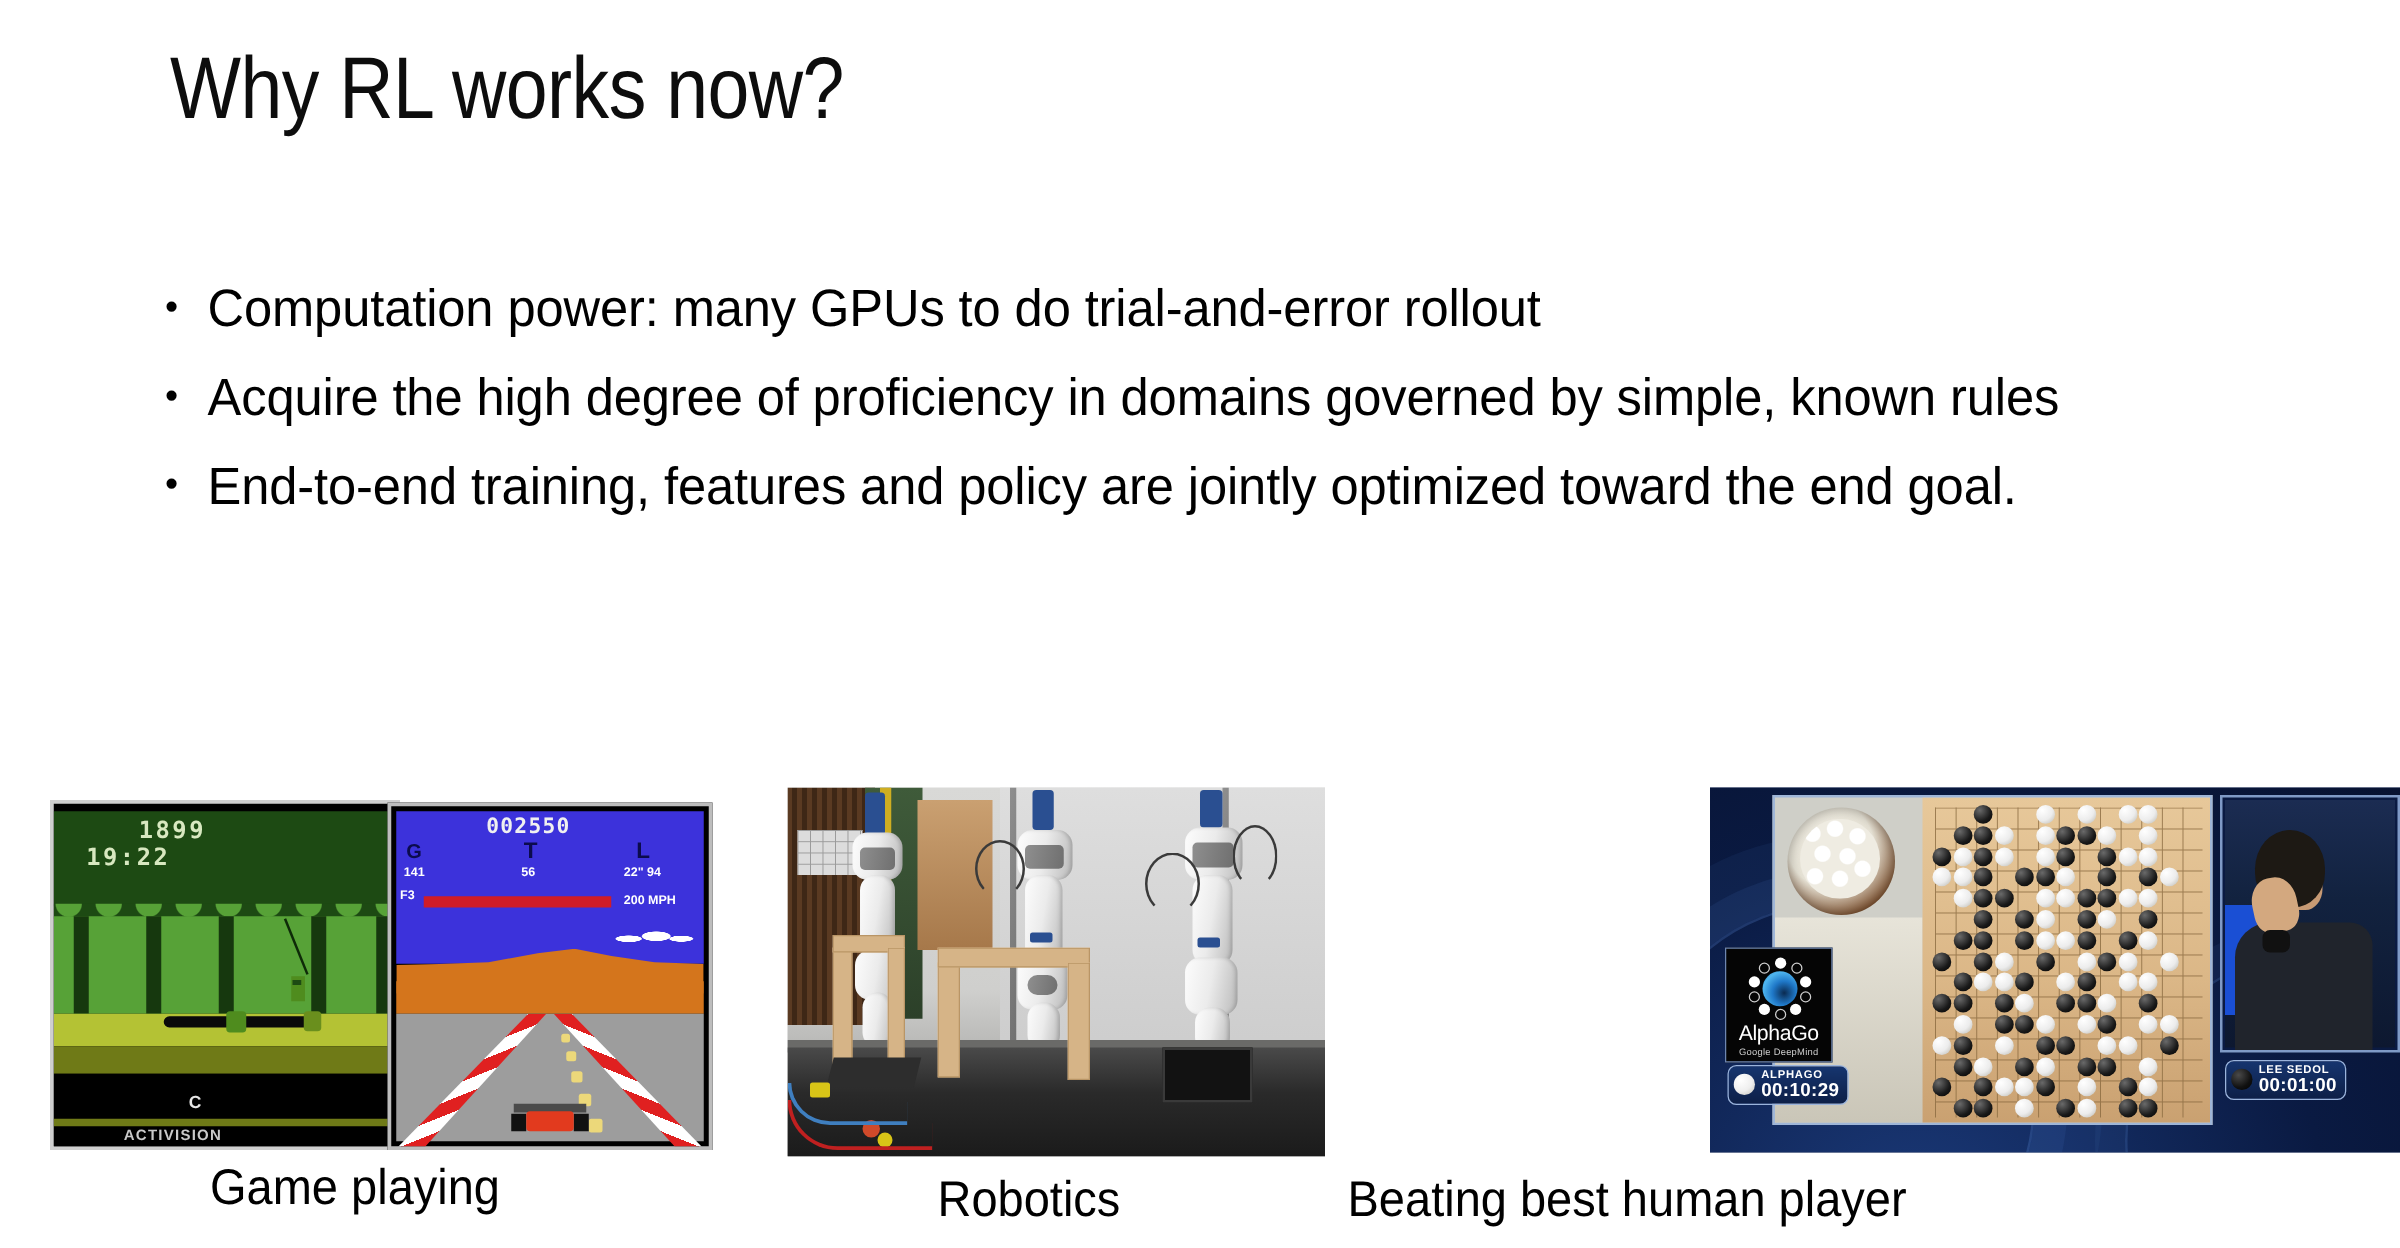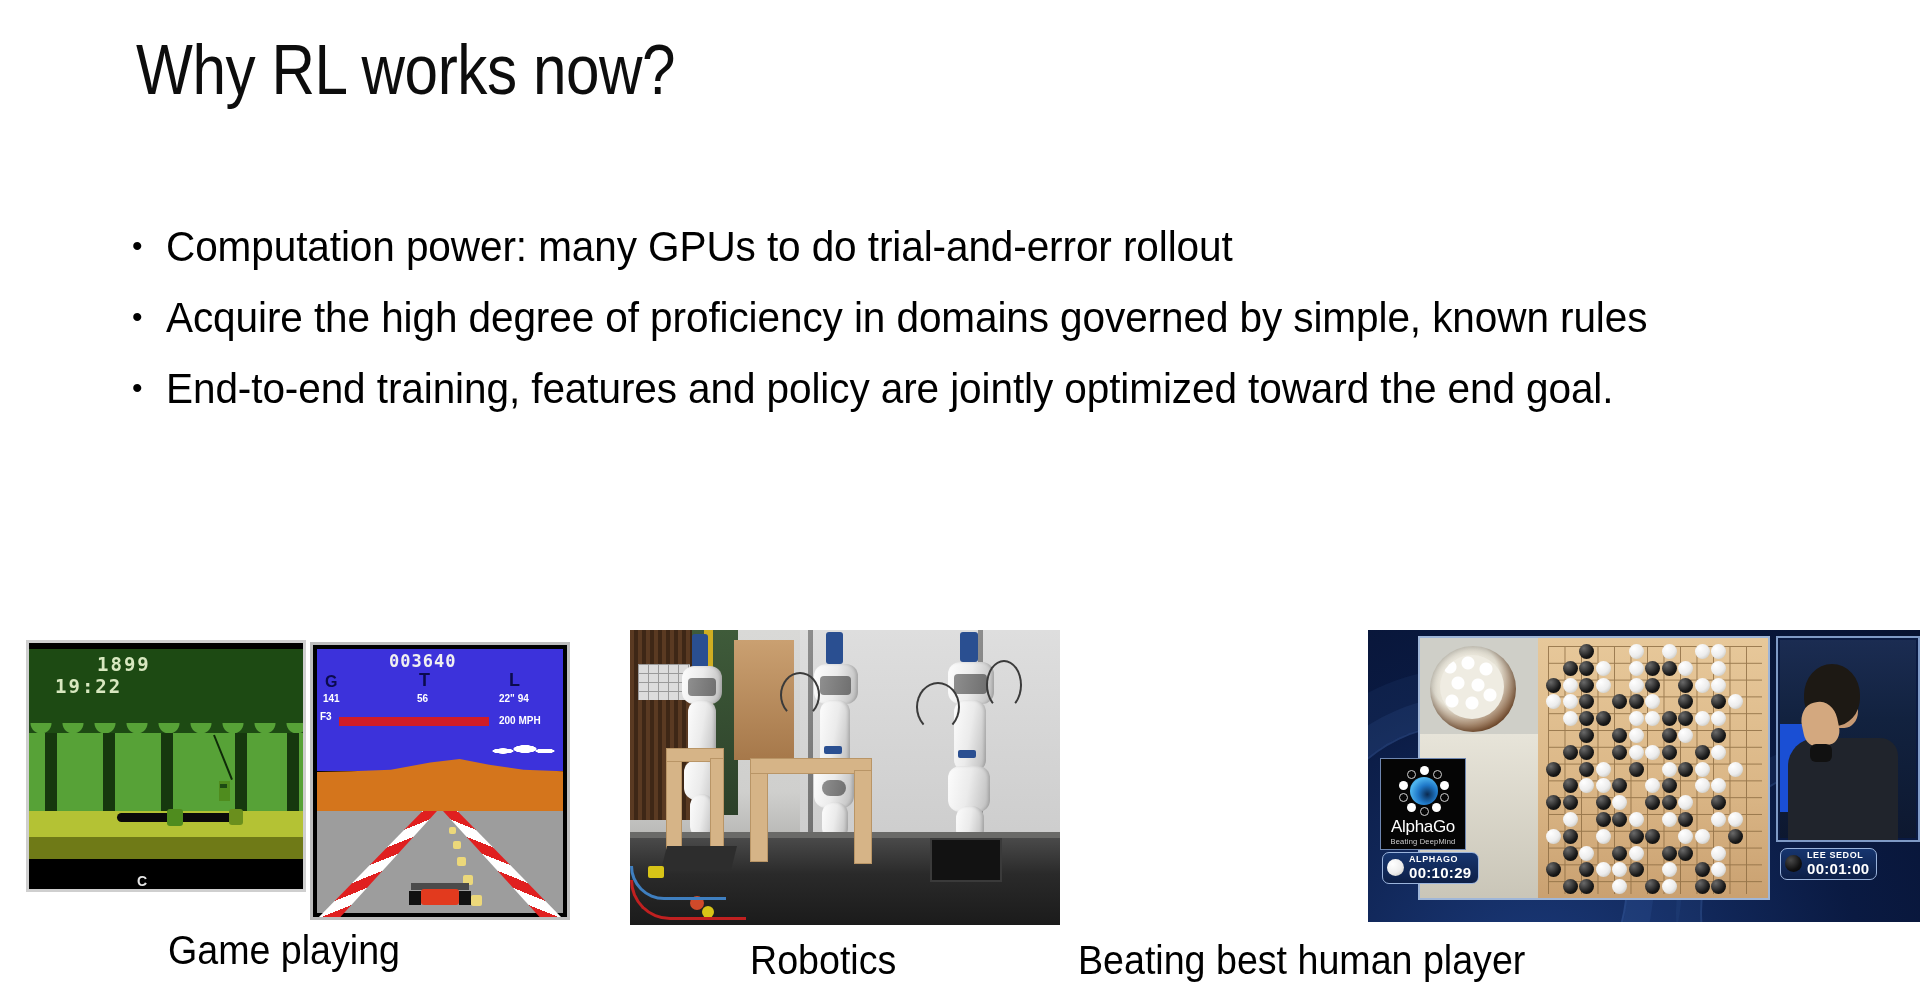--- a/index.html
+++ b/index.html
@@ -82,24 +82,24 @@
     font-size: 40px;
     line-height: 1;
     color: #000000;
     white-space: nowrap;
     transform: scaleX(0.94);
     transform-origin: left top;
   }
 
   
   .atari-pitfall {
-    left: 26px;
+    left: 40px;
     top: 10px;
     width: 280px;
-    height: 252px;
+    height: 280px;
     background: #000000;
     border: 3px solid #cfcfcf;
     overflow: hidden;
     position: absolute;
   }
   .pf-sky { position:absolute; left:0; top:6px; width:100%; height:76px; background:#1d4a13; }
   .pf-canopy { position:absolute; left:0; top:80px; width:100%; height:12px;
                background:
                  radial-gradient(circle at 12px 0, #57a237 10px, transparent 11px),
                  radial-gradient(circle at 44px 0, #57a237 10px, transparent 11px),
@@ -363,21 +363,21 @@
       <div class="pf-black"></div>
       <div class="pf-stripe"></div>
       <div class="pf-score">1899</div>
       <div class="pf-timer">19:22</div>
       <div class="pf-lives">C</div>
       <div class="pf-brand">ACTIVISION</div>
     </div>
 
     <div class="atari-race">
       <div class="rc-sky"></div>
-      <div class="rc-score">003640</div>
+      <div class="rc-score">002550</div>
       <div class="rc-g">G</div>
       <div class="rc-g-val">141</div>
       <div class="rc-lap">F3</div>
       <div class="rc-t">T</div>
       <div class="rc-t-val">56</div>
       <div class="rc-l">L</div>
       <div class="rc-time">22" 94</div>
       <div class="rc-bar"></div>
       <div class="rc-speed">200 MPH</div>
       <div class="rc-clouds"></div>
@@ -639,20 +639,20 @@
           <div class="ag-logo-dot on" style="left:41px;  top:15px;"></div>
           <div class="ag-logo-dot off" style="left:41px;  top:27px;"></div>
           <div class="ag-logo-dot on" style="left:33px;  top:37px;"></div>
           <div class="ag-logo-dot off" style="left:20.5px;top:41px;"></div>
           <div class="ag-logo-dot on" style="left:8px;   top:37px;"></div>
           <div class="ag-logo-dot off" style="left:0px;   top:27px;"></div>
           <div class="ag-logo-dot on" style="left:0px;   top:15px;"></div>
           <div class="ag-logo-dot off" style="left:8px;   top:4px;"></div>
         </div>
         <div class="ag-logo-name">AlphaGo</div>
-        <div class="ag-logo-sub">Beating DeepMind</div>
+        <div class="ag-logo-sub">Google DeepMind</div>
       </div>
     </div>
 
     <div class="fig-caption" style="left:1078px; top:310px;">Beating best human player</div>
   </div>
 
 </div>
 
 </body></html>

